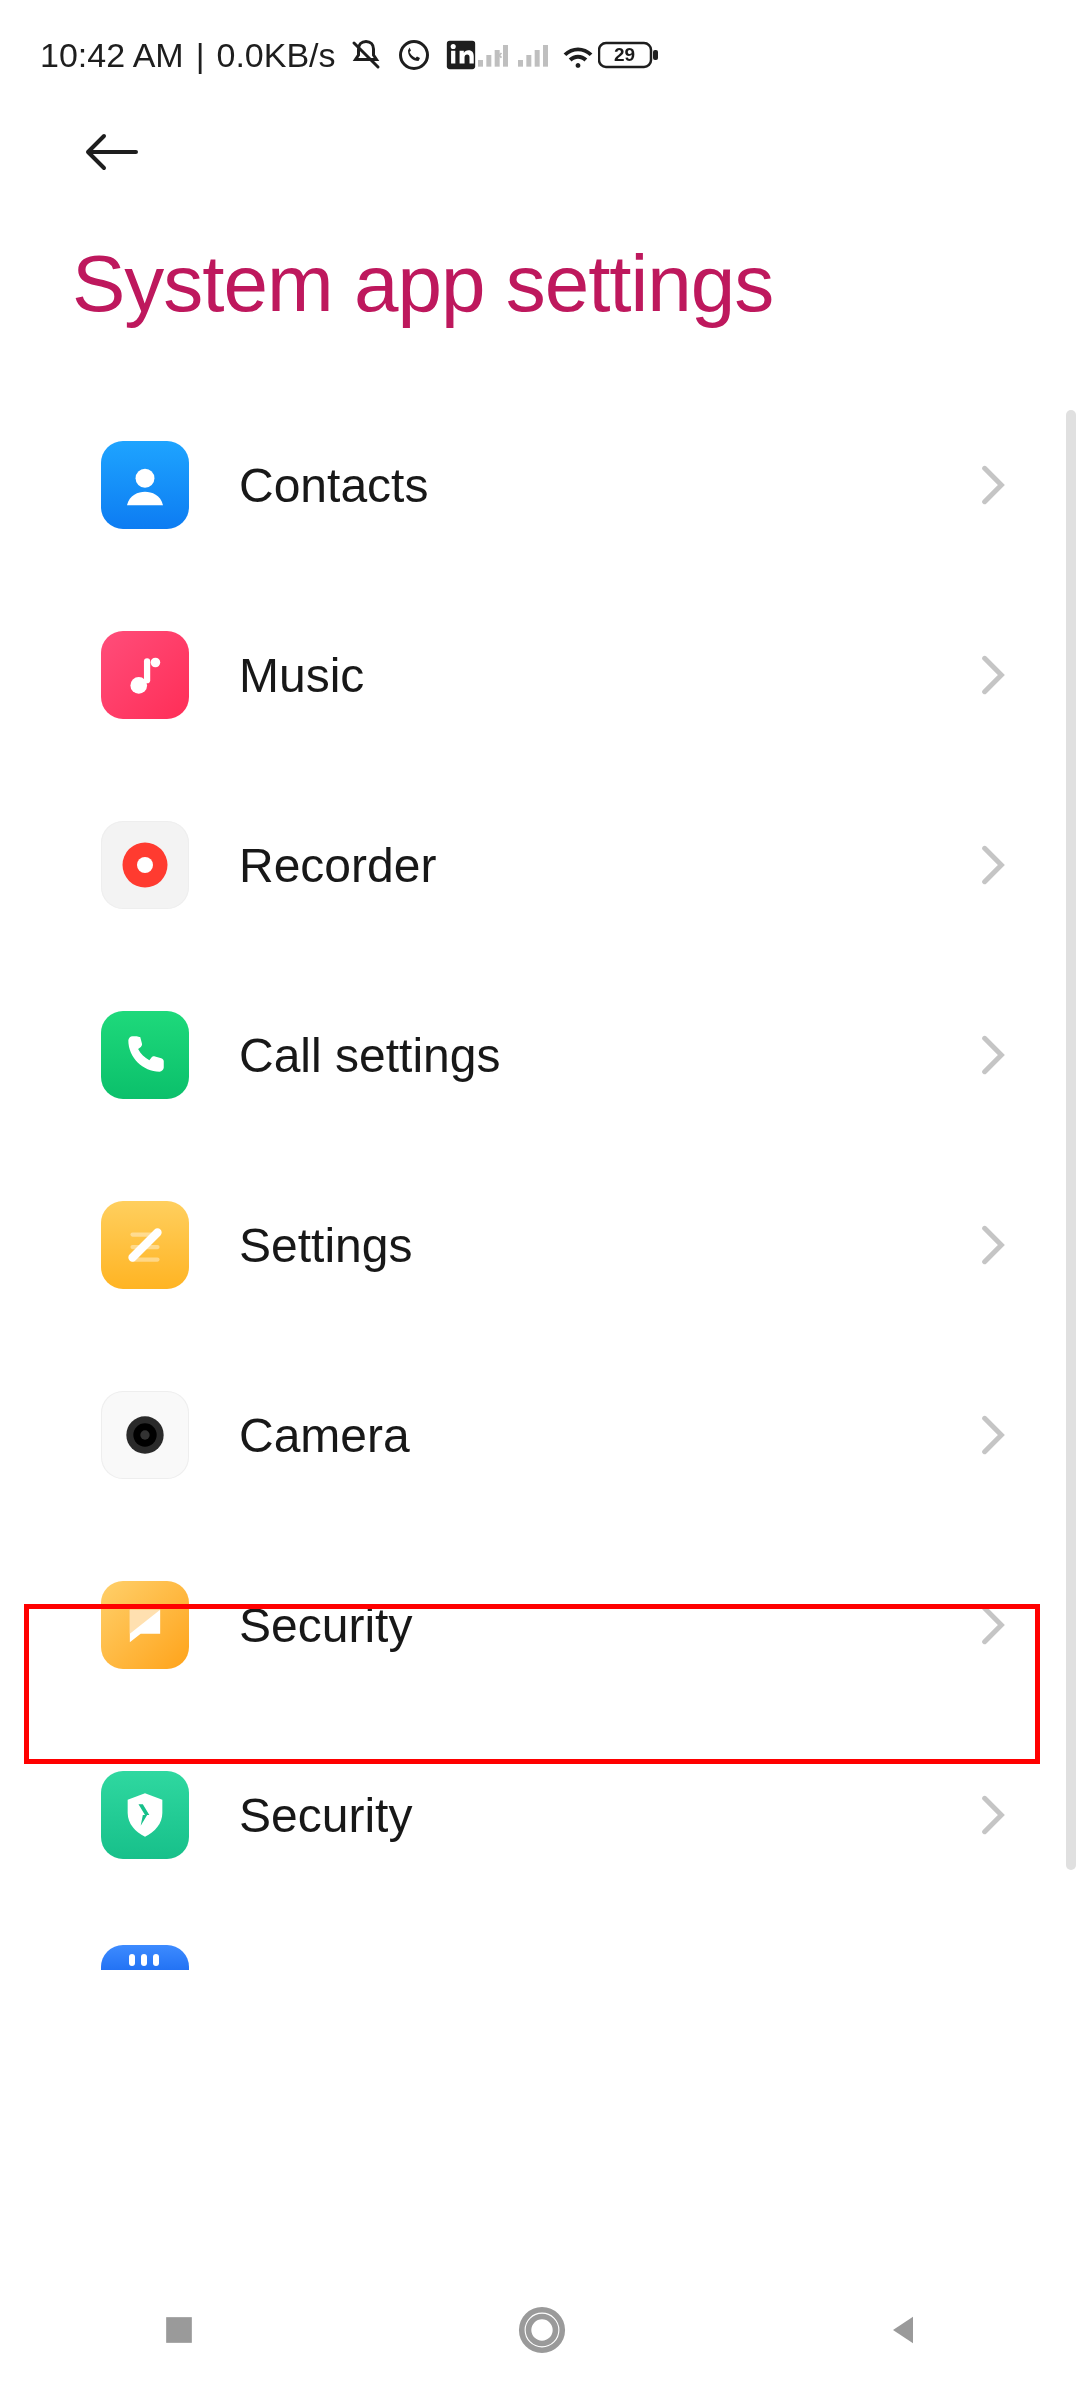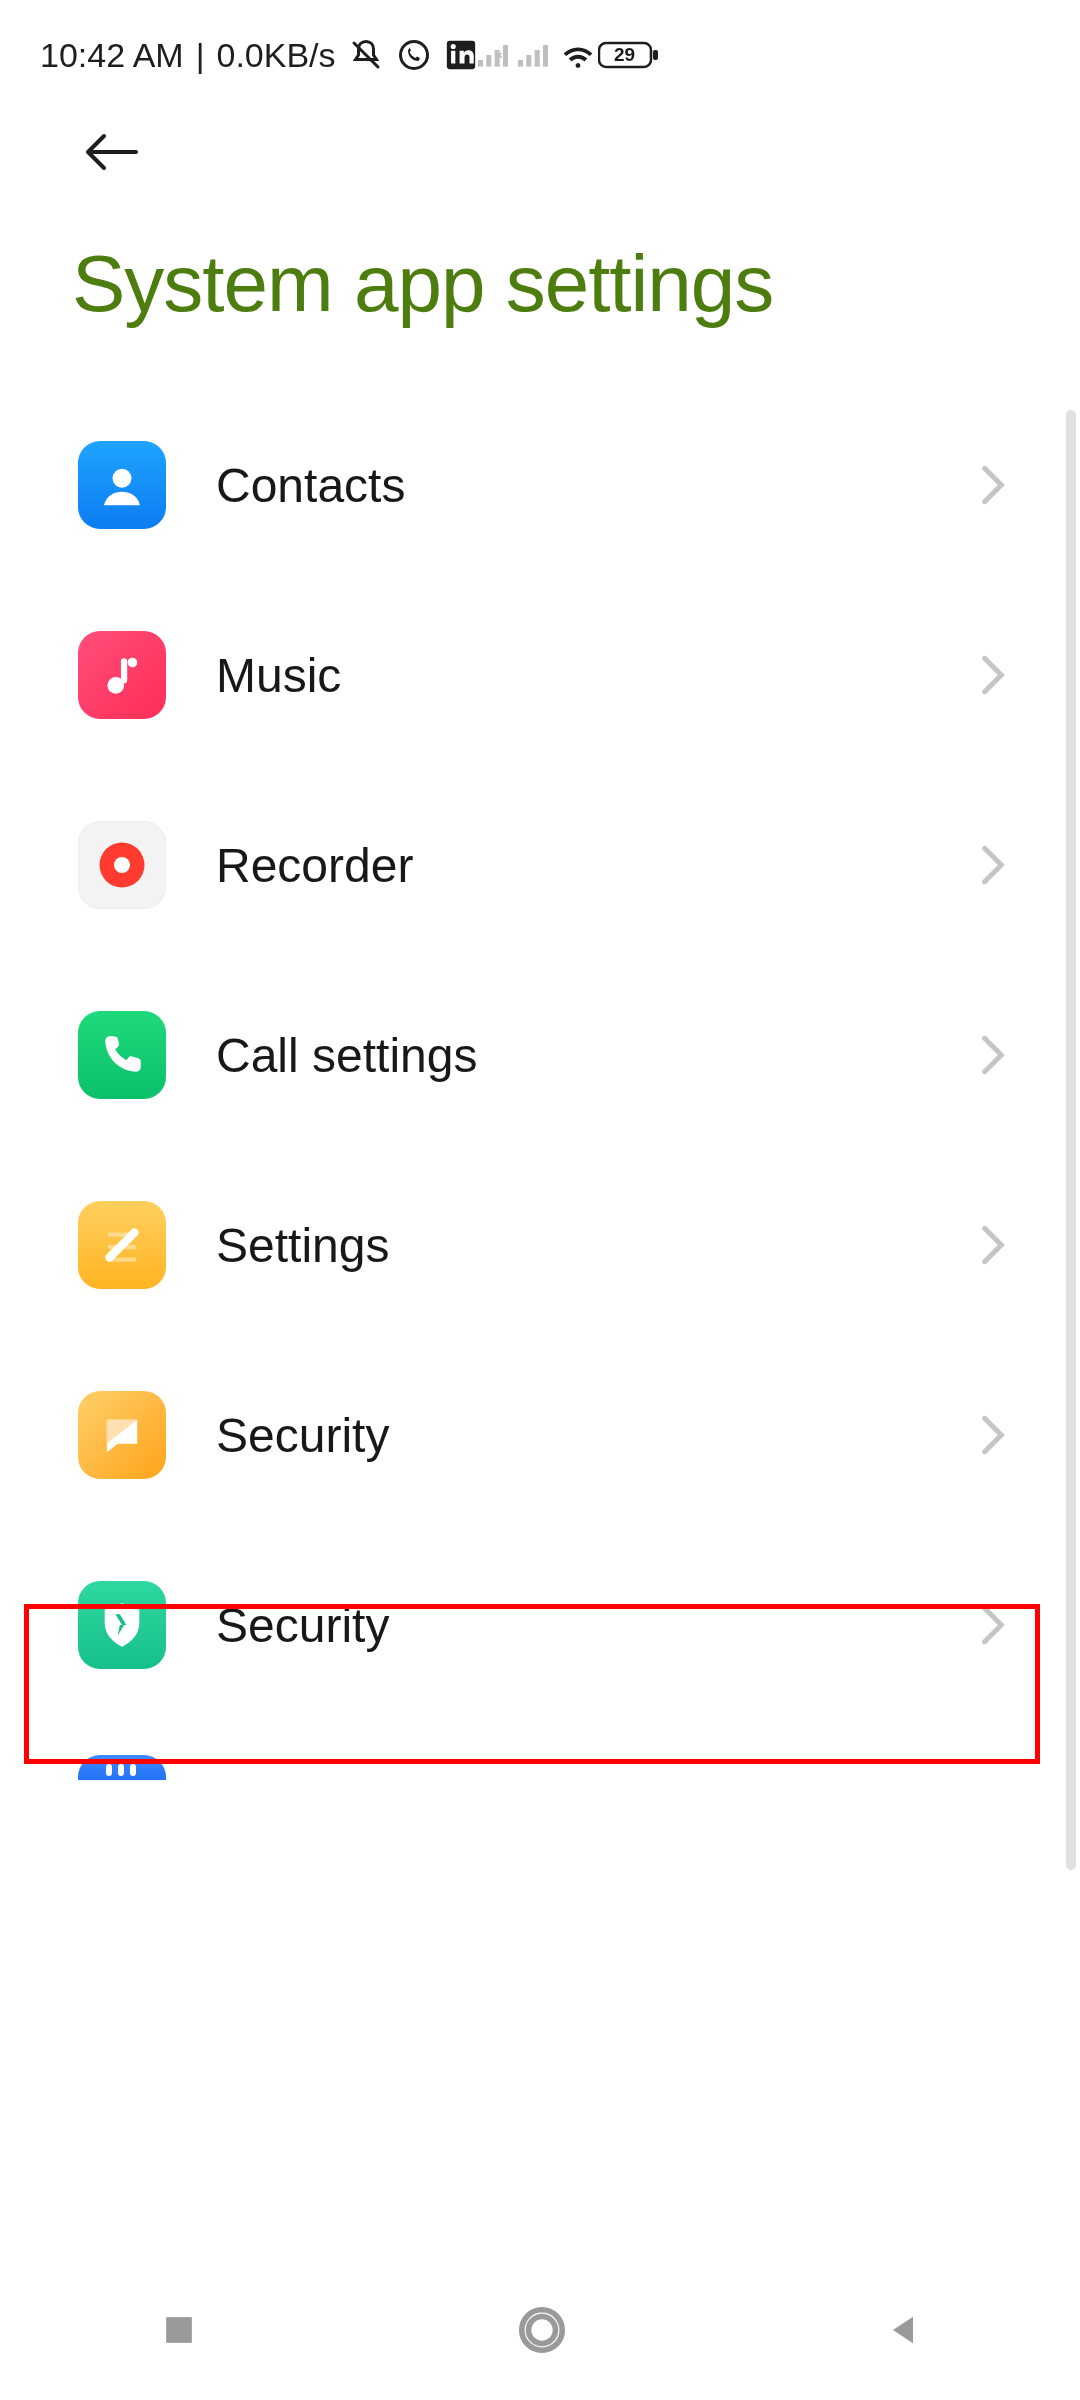--- a/index.html
+++ b/index.html
@@ -5,23 +5,23 @@
   * { margin:0; padding:0; box-sizing:border-box; -webkit-font-smoothing:antialiased; }
   html,body { width:1080px; height:2400px; background:#ffffff; font-family:-apple-system,Helvetica,Arial,sans-serif; color:#1a1a1a; overflow:hidden; position:relative;}
   
   .status-bar { display:flex; justify-content:flex-start; align-items:center; padding:20px 40px 0 40px; height:90px;}
   .status-left { display:flex; align-items:center; gap:12px; font-size:34px; color:#1e1e1e; font-weight:400;}
   .status-right { display:flex; align-items:center; }
   .sb-icon svg { display:block; }
   
   .back-row { padding:40px 0 40px 80px; }
   
-  .page-title { font-size:80px; font-weight:400; color:#4d7c0f; padding:20px 0 60px 72px; letter-spacing:-1px;}
-  
-  .list { padding:0 40px 0 78px; }
+  .page-title { font-size:80px; font-weight:400; color:#be185d; padding:20px 0 60px 72px; letter-spacing:-1px;}
+  
+  .list { padding:0 40px 0 78px;margin-left:23px; }
   .row { display:flex; align-items:center; height:190px; position:relative;}
   .app-icon { width:88px; height:88px; border-radius:22px; flex:0 0 88px; display:flex; align-items:center; justify-content:center;}
   .row-label { font-size:48px; font-weight:500; color:#181818; margin-left:50px; flex:1;}
   .chev { flex:0 0 40px; margin-right:20px;}
   .chev svg { display:block;}
   
   .highlight { position:absolute; border:5px solid #ff0000; pointer-events:none;}
   
   .scroll-ind { position:absolute; right:4px; top:410px; width:10px; height:1460px; background:#e0e0e0; border-radius:5px;}
   
@@ -184,20 +184,35 @@
         </svg>
     </div>
     <div class="row-label">Settings</div>
     <div class="chev">
         <svg width="26" height="40" viewBox="0 0 14 24">
           <path d="M2 2l10 10L2 22" fill="none" stroke="#c5c5c5" stroke-width="3" stroke-linecap="round"></path>
         </svg>
       </div>
   </div>
 
+  <div class="row">
+    <div class="app-icon ic-camera">
+      <svg width="56" height="56" viewBox="0 0 24 24">
+          <circle cx="12" cy="12" r="8" fill="#2a2a2a"></circle>
+          <circle cx="12" cy="12" r="5" fill="#000"></circle>
+          <circle cx="12" cy="12" r="2" fill="#333"></circle>
+        </svg>
+    </div>
+    <div class="row-label">Camera</div>
+    <div class="chev">
+        <svg width="26" height="40" viewBox="0 0 14 24">
+          <path d="M2 2l10 10L2 22" fill="none" stroke="#c5c5c5" stroke-width="3" stroke-linecap="round"></path>
+        </svg>
+      </div>
+  </div>
 
   <div class="row">
     <div class="app-icon ic-msg">
       <svg width="52" height="52" viewBox="0 0 24 24">
           <path d="M5 5h14v11H10l-5 4z" fill="#fff"></path>
           <path d="M5 5l14 0-14 11z" fill="#ffe0b0"></path>
         </svg>
     </div>
     <div class="row-label">Security</div>
     <div class="chev">

